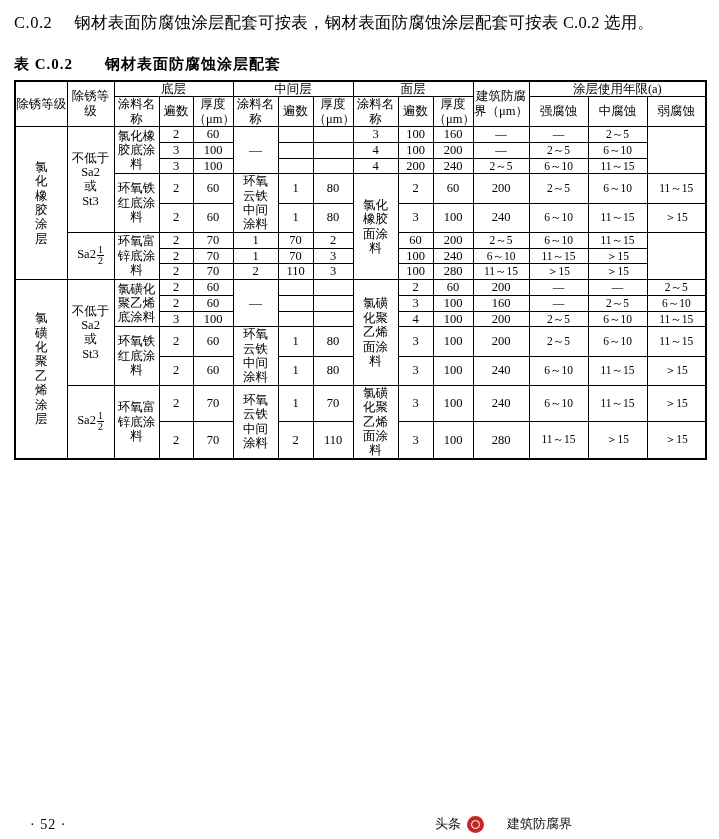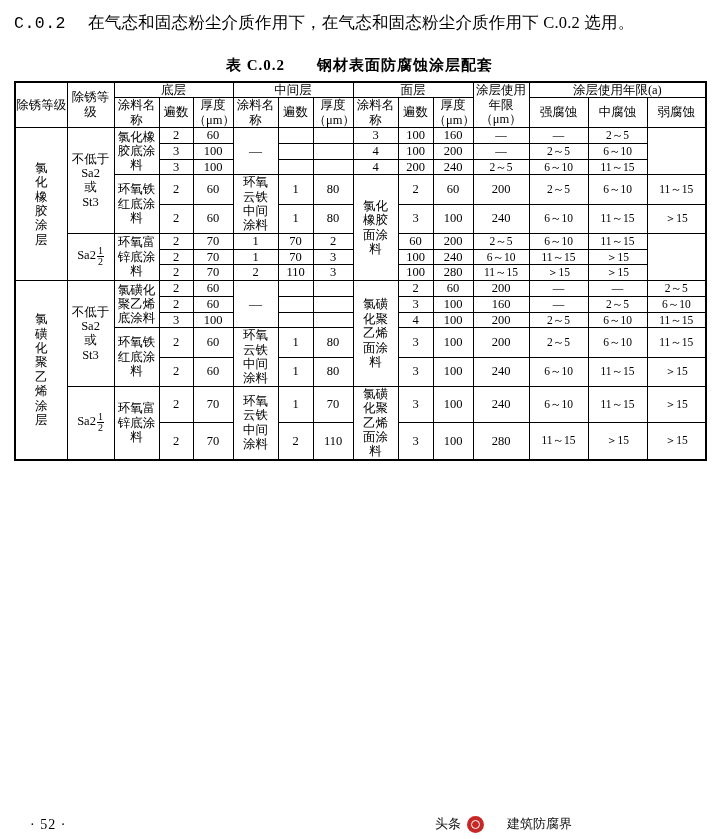--- a/index.html
+++ b/index.html
@@ -23,27 +23,26 @@
     padding: 0 14px;
   }
   .intro {
     font-size: 16.5px;
     line-height: 30px;
     letter-spacing: 0.2px;
     margin-top: 8px;
     text-align: justify;
   }
   .intro .clause {
-    font-family: Liberation Mono, monospace;
+    font-family: Liberation Serif, serif;
     letter-spacing: 0.5px;
     margin-top: 24px;
   }
   .intro .gap { display: inline-block; width: 22px; }
   .table-title {
-    text-align: center;
     font-size: 15px;
     font-weight: bold;
     margin-top: 10px;
     margin-bottom: 6px;
     letter-spacing: 1px;
   }
   table.main {
     border-collapse: collapse;
     width: 691px;
     table-layout: fixed;
@@ -130,21 +129,21 @@
     margin-left: 17px;
   }
   .cellpad { padding: 2px 1px; }
 </style>
 </head>
 <body>
 
 <div class="page">
 
   <p class="intro">
-    <span class="clause">C.0.2</span><span class="gap"></span><span>在气态和固态粉尘介质作用下，在气态和固态粉尘介质作用下 C.0.2 选用。</span>
+    <span class="clause">C.0.2</span><span class="gap"></span><span>钢材表面防腐蚀涂层配套可按表，钢材表面防腐蚀涂层配套可按表 C.0.2 选用。</span>
   </p>
 
   <div class="table-title">表 C.0.2　　钢材表面防腐蚀涂层配套</div>
 
   <table class="main outer">
     <colgroup>
       <col style="width:52px">
       <col style="width:47px">
       <col style="width:45px">
       <col style="width:34px">
@@ -165,21 +164,21 @@
         <th rowspan="2">
             <span class="vtext">除锈等级</span>
           </th>
         <th rowspan="2">
             <span class="vtext">除锈等级</span>
           </th>
         <th colspan="3">底层</th>
         <th colspan="3">中间层</th>
         <th colspan="3">面层</th>
         <th rowspan="2">
-            <span class="vtext">涂层使用年限（μm）</span>
+            <span class="vtext">建筑防腐界（μm）</span>
           </th>
         <th colspan="3">涂层使用年限(a)</th>
       </tr>
       <tr>
         <th>
             <span class="vtext">涂料名称</span>
           </th>
         <th>
             <span class="vtext">遍数</span>
           </th>

